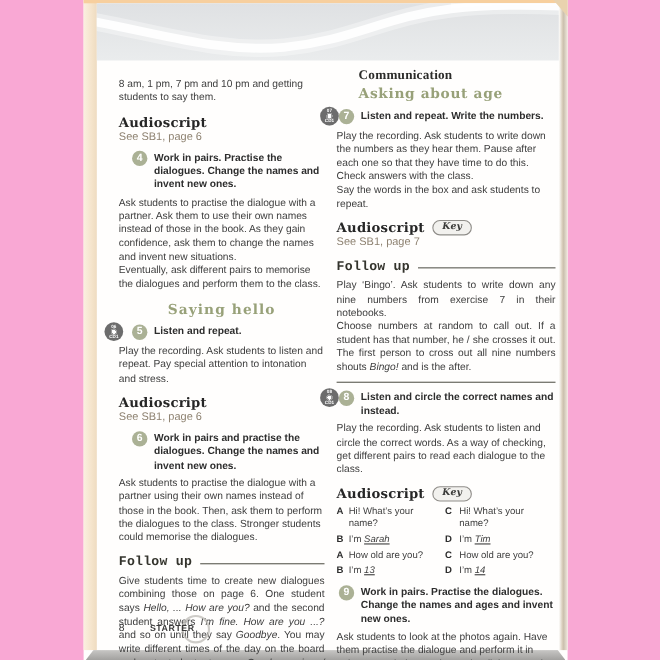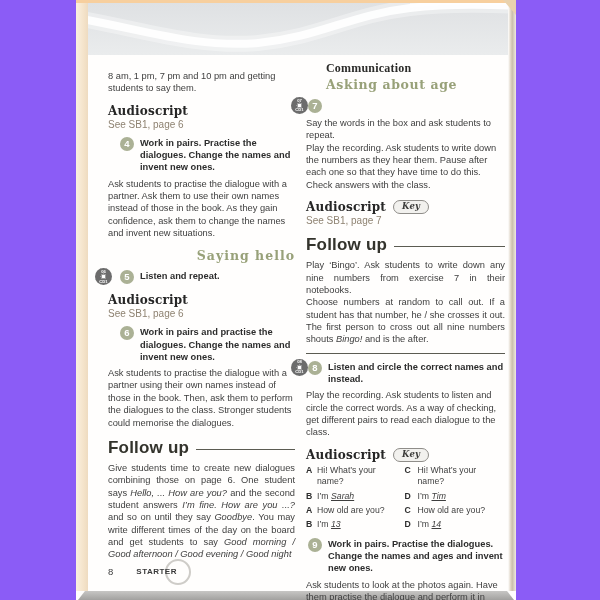--- a/index.html
+++ b/index.html
@@ -1,16 +1,16 @@
 <!DOCTYPE html>
 <html><head>
 <meta charset="utf-8">
 <style>
   html,body{margin:0;padding:0;background:#ffffff;}
-  #canvas{position:relative;width:600px;height:600px;background:#8b5cf6;overflow:hidden;
+  #canvas{position:relative;width:600px;height:600px;background:#f9a8d4;overflow:hidden;
           font-family:"Liberation Sans",sans-serif;}
   .page{position:absolute;left:76px;top:0;width:440px;height:600px;background:#fffefd;}
   .cream-strip{position:absolute;left:0;top:0;width:12px;height:591px;
           background:linear-gradient(90deg,#fbf0e0,#f4e3ca 65%,#eedbc0);}
   .top-line{position:absolute;left:0;top:0;width:434px;height:3px;background:#f7cf9e;}
   .band{position:absolute;left:12px;top:3px;width:421px;height:52px;
           background:linear-gradient(180deg,#dfe1e3,#eaeced);}
   .band svg{position:absolute;left:0;top:0;width:100%;height:100%;}
   .right-edge{position:absolute;right:0;top:0;width:8px;height:591px;
           background:linear-gradient(90deg,#ffffff,#d9cdba 40%,#cbc0af 55%,#efe9dd);}
@@ -30,38 +30,38 @@
   .intro{margin-top:13px;}
 
   .h-audio{font-family:"DejaVu Serif",serif;font-weight:bold;font-size:12px;color:#262626;
           letter-spacing:.2px;margin:9px 0 1px;display:flex;align-items:center;gap:7px;}
   .seeref{font-size:10px;color:#8e8271;margin:1px 0 2px;}
   .h-comm{font-family:Liberation Serif, serif;font-weight:bold;font-size:12px;color:#2c2c2a;
           letter-spacing:.2px;margin:4px 0 1px 20px;}
   .h-sub{font-family:"DejaVu Serif",serif;font-weight:bold;font-size:12.5px;color:#98a179;
           letter-spacing:.6px;margin:0 0 3px 20px;}
   .h-hello{font-family:"DejaVu Serif",serif;font-weight:bold;font-size:12.5px;color:#98a179;
-          text-align:right;letter-spacing:1px;margin:9px 0 0;}
+          text-align:center;letter-spacing:1px;margin:9px 0 0;}
 
   .act{display:flex;gap:6px;margin:7px 0 4px;position:relative;}
   .colL .act{padding-left:12px;}
   .colR .act{padding-left:2px;}
   .act .num{flex:none;width:14px;height:14px;border-radius:50%;background:#abb195;color:#fff;
           font-weight:bold;font-size:9.5px;line-height:14px;text-align:center;}
   .act .txt{font-weight:bold;font-size:9.3px;line-height:1.32;color:#2d2d2d;}
   .cdwrap{position:absolute;top:-2px;}
   .colL .cdwrap{left:-13px;}
   .colR .cdwrap{left:-15px;}
   .cd{display:flex;flex-direction:column;align-items:center;justify-content:space-between;
           width:17px;height:17px;border-radius:50%;box-sizing:border-box;padding:1.6px 0;
           background:radial-gradient(circle at 50% 50%,#ffffff 0 1.8px,#9a9a9a 1.8px 3px,#6c6c6c 3px 8.5px,#545454 8.5px);
           color:#fff;font-size:4.2px;font-weight:bold;line-height:1;}
 
   .fu-head{display:flex;align-items:center;gap:7px;margin:9px 0 4px;}
-  .fu-title{font-family:Liberation Sans, sans-serif;font-weight:bold;font-size:17px;color:#33332c;
+  .fu-title{font-family:Liberation Mono, monospace;font-weight:bold;font-size:12px;color:#33332c;
           letter-spacing:.2px;white-space:nowrap;}
   .fu-rule{flex:1;border-top:1.3px solid #5b5b52;margin-top:3px;}
   .endrule{border-top:1.3px solid #5b5b52;margin:7px 0 6px;}
 
   .key{display:inline-block;border:1.2px solid #8f8d89;border-radius:8px;background:#f2f1ee;
           color:#3a3a38;font-family:"DejaVu Serif",serif;font-style:italic;font-weight:bold;
           font-size:8.5px;line-height:11px;padding:0 8px;height:12px;text-align:right;}
 
   .dlg{margin:3px 0 2px;display:grid;grid-template-columns:11px 1fr 13px 1fr;row-gap:2.5px;
           font-size:8.7px;line-height:1.35;color:#3e3e3e;}
@@ -100,33 +100,35 @@
         <div class="h-audio">
           <span>Audioscript</span>
         </div>
         <div class="seeref">See SB1, page 6</div>
 
         <div class="act">
           <span class="num">4</span>
           <span class="txt">Work in pairs. Practise the dialogues. Change the names and invent new ones.</span>
         </div>
         <p class="p">Ask students to practise the dialogue with a partner. Ask them to use their own names instead of those in the book. As they gain confidence, ask them to change the names and invent new situations.</p>
+        <p class="p">Eventually, ask different pairs to memorise the dialogues and perform them to the class.</p>
 
         <div class="h-hello">Saying hello</div>
 
         <div class="act">
           <span class="cdwrap">
             <span class="cd">
               <span>06</span>
               <span>CD1</span>
             </span>
           </span>
           <span class="num">5</span>
           <span class="txt">Listen and repeat.</span>
         </div>
+        <p class="p">Play the recording. Ask students to listen and repeat. Pay special attention to intonation and stress.</p>
 
         <div class="h-audio">
           <span>Audioscript</span>
         </div>
         <div class="seeref">See SB1, page 6</div>
 
         <div class="act">
           <span class="num">6</span>
           <span class="txt">Work in pairs and practise the dialogues. Change the names and invent new ones.</span>
         </div>
@@ -145,23 +147,24 @@
         <div class="h-sub">Asking about age</div>
 
         <div class="act">
           <span class="cdwrap">
             <span class="cd">
               <span>07</span>
               <span>CD1</span>
             </span>
           </span>
           <span class="num">7</span>
-        </div>
+          <span class="txt">Listen and repeat. Write the numbers.</span>
+        </div>
+        <p class="p">Play the recording. Ask students to write down the numbers as they hear them. Pause after each one so that they have time to do this. Check answers with the class.</p>
         <p class="p">Say the words in the box and ask students to repeat.</p>
-        <p class="p">Play the recording. Ask students to write down the numbers as they hear them. Pause after each one so that they have time to do this. Check answers with the class.</p>
 
         <div class="h-audio">
           <span>Audioscript</span>
           <span class="key">Key</span>
         </div>
         <div class="seeref">See SB1, page 7</div>
 
         <div class="fu-head">
           <span class="fu-title">Follow up</span>
           <span class="fu-rule"></span>

